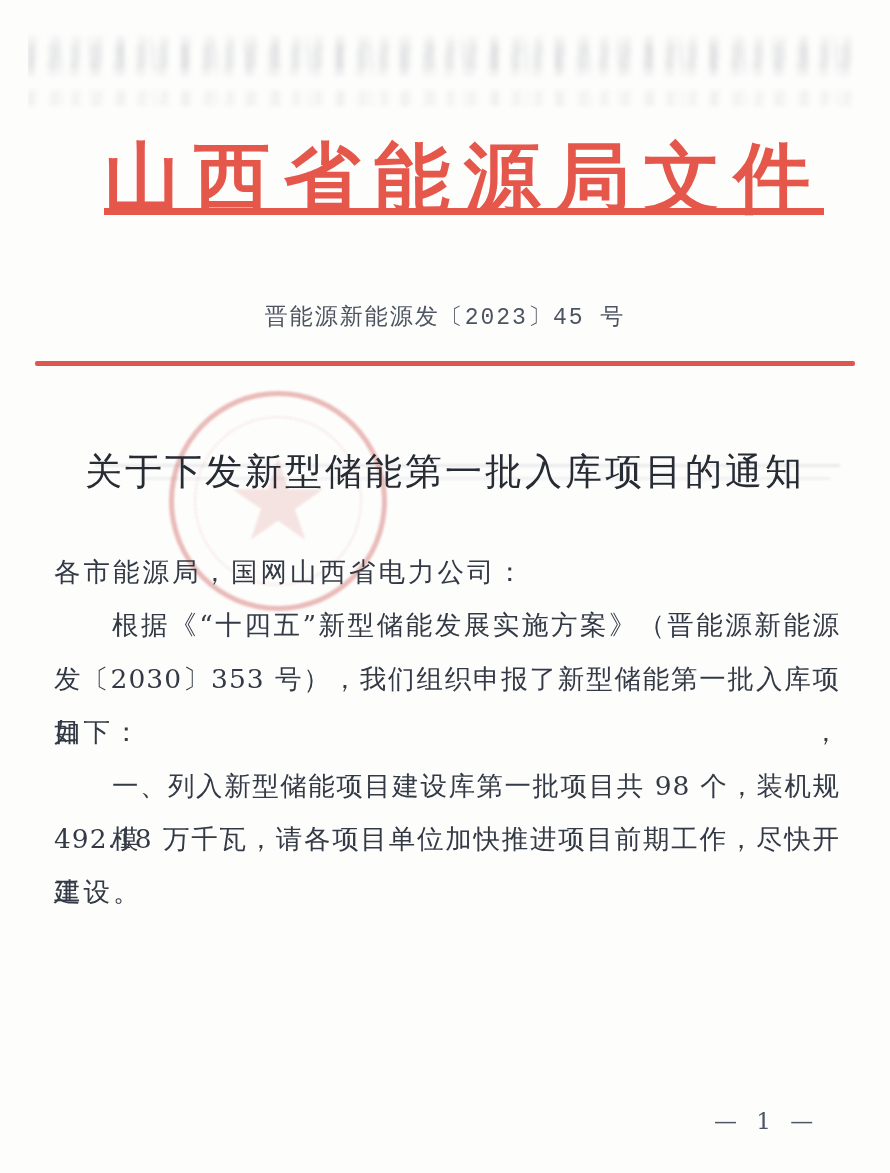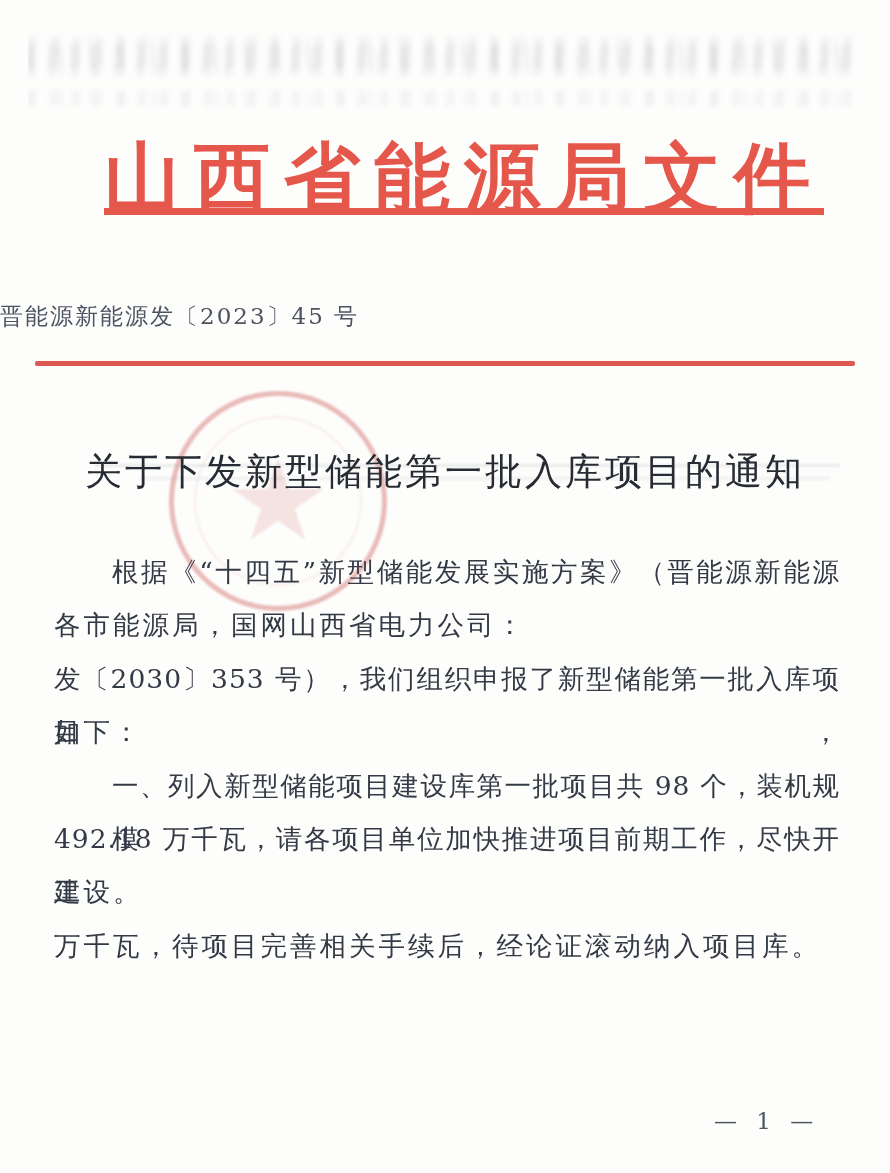--- a/index.html
+++ b/index.html
@@ -25,21 +25,21 @@
   .org-header {
     position:absolute; top:116px; left:0; width:100%; margin:12px;
     text-align:center; font-size:76px; font-weight:700;
     color:#e5564b; letter-spacing:14px; text-indent:14px;
     white-space:nowrap;
     text-decoration:underline;
   }
 
   .doc-number {
     position:absolute; top:301px; left:0; width:100%;
-    font-size:23px; color:#4d5461; letter-spacing:2px;
+    text-align:center; font-size:23px; color:#4d5461; letter-spacing:2px;font-family:Liberation Mono, monospace;
   }
 
   .red-rule {
     position:absolute; top:361px; left:35px; width:820px; height:5px;
     background:#db574f; border-radius:2px;
   }
 
   
   .seal {
     position:absolute; left:169px; top:391px; width:208px; height:210px;
@@ -103,25 +103,24 @@
   <div class="seal">
     <div class="seal-star"></div>
   </div>
 
   <div class="streak streak-1"></div>
   <div class="streak streak-2"></div>
 
   <h2 class="notice-title">关于下发新型储能第一批入库项目的通知</h2>
 
   <div class="body-text">
+    <div class="line">各市能源局，国网山西省电力公司：</div>
     <div class="line indent fill">根据《“十四五”新型储能发展实施方案》（晋能源新能源</div>
-    <div class="line">各市能源局，国网山西省电力公司：</div>
     <div class="line fill">发〔2030〕353 号），我们组织申报了新型储能第一批入库项目，</div>
     <div class="line">如下：</div>
     <div class="line indent fill">一、列入新型储能项目建设库第一批项目共 98 个，装机规模</div>
     <div class="line fill">492.18 万千瓦，请各项目单位加快推进项目前期工作，尽快开工</div>
     <div class="line">建设。</div>
-    <div class="line">万千瓦，待项目完善相关手续后，经论证滚动纳入项目库。</div>
   </div>
 
   <div class="page-number">— 1 —</div>
 
 </div>
 
 </body></html>

